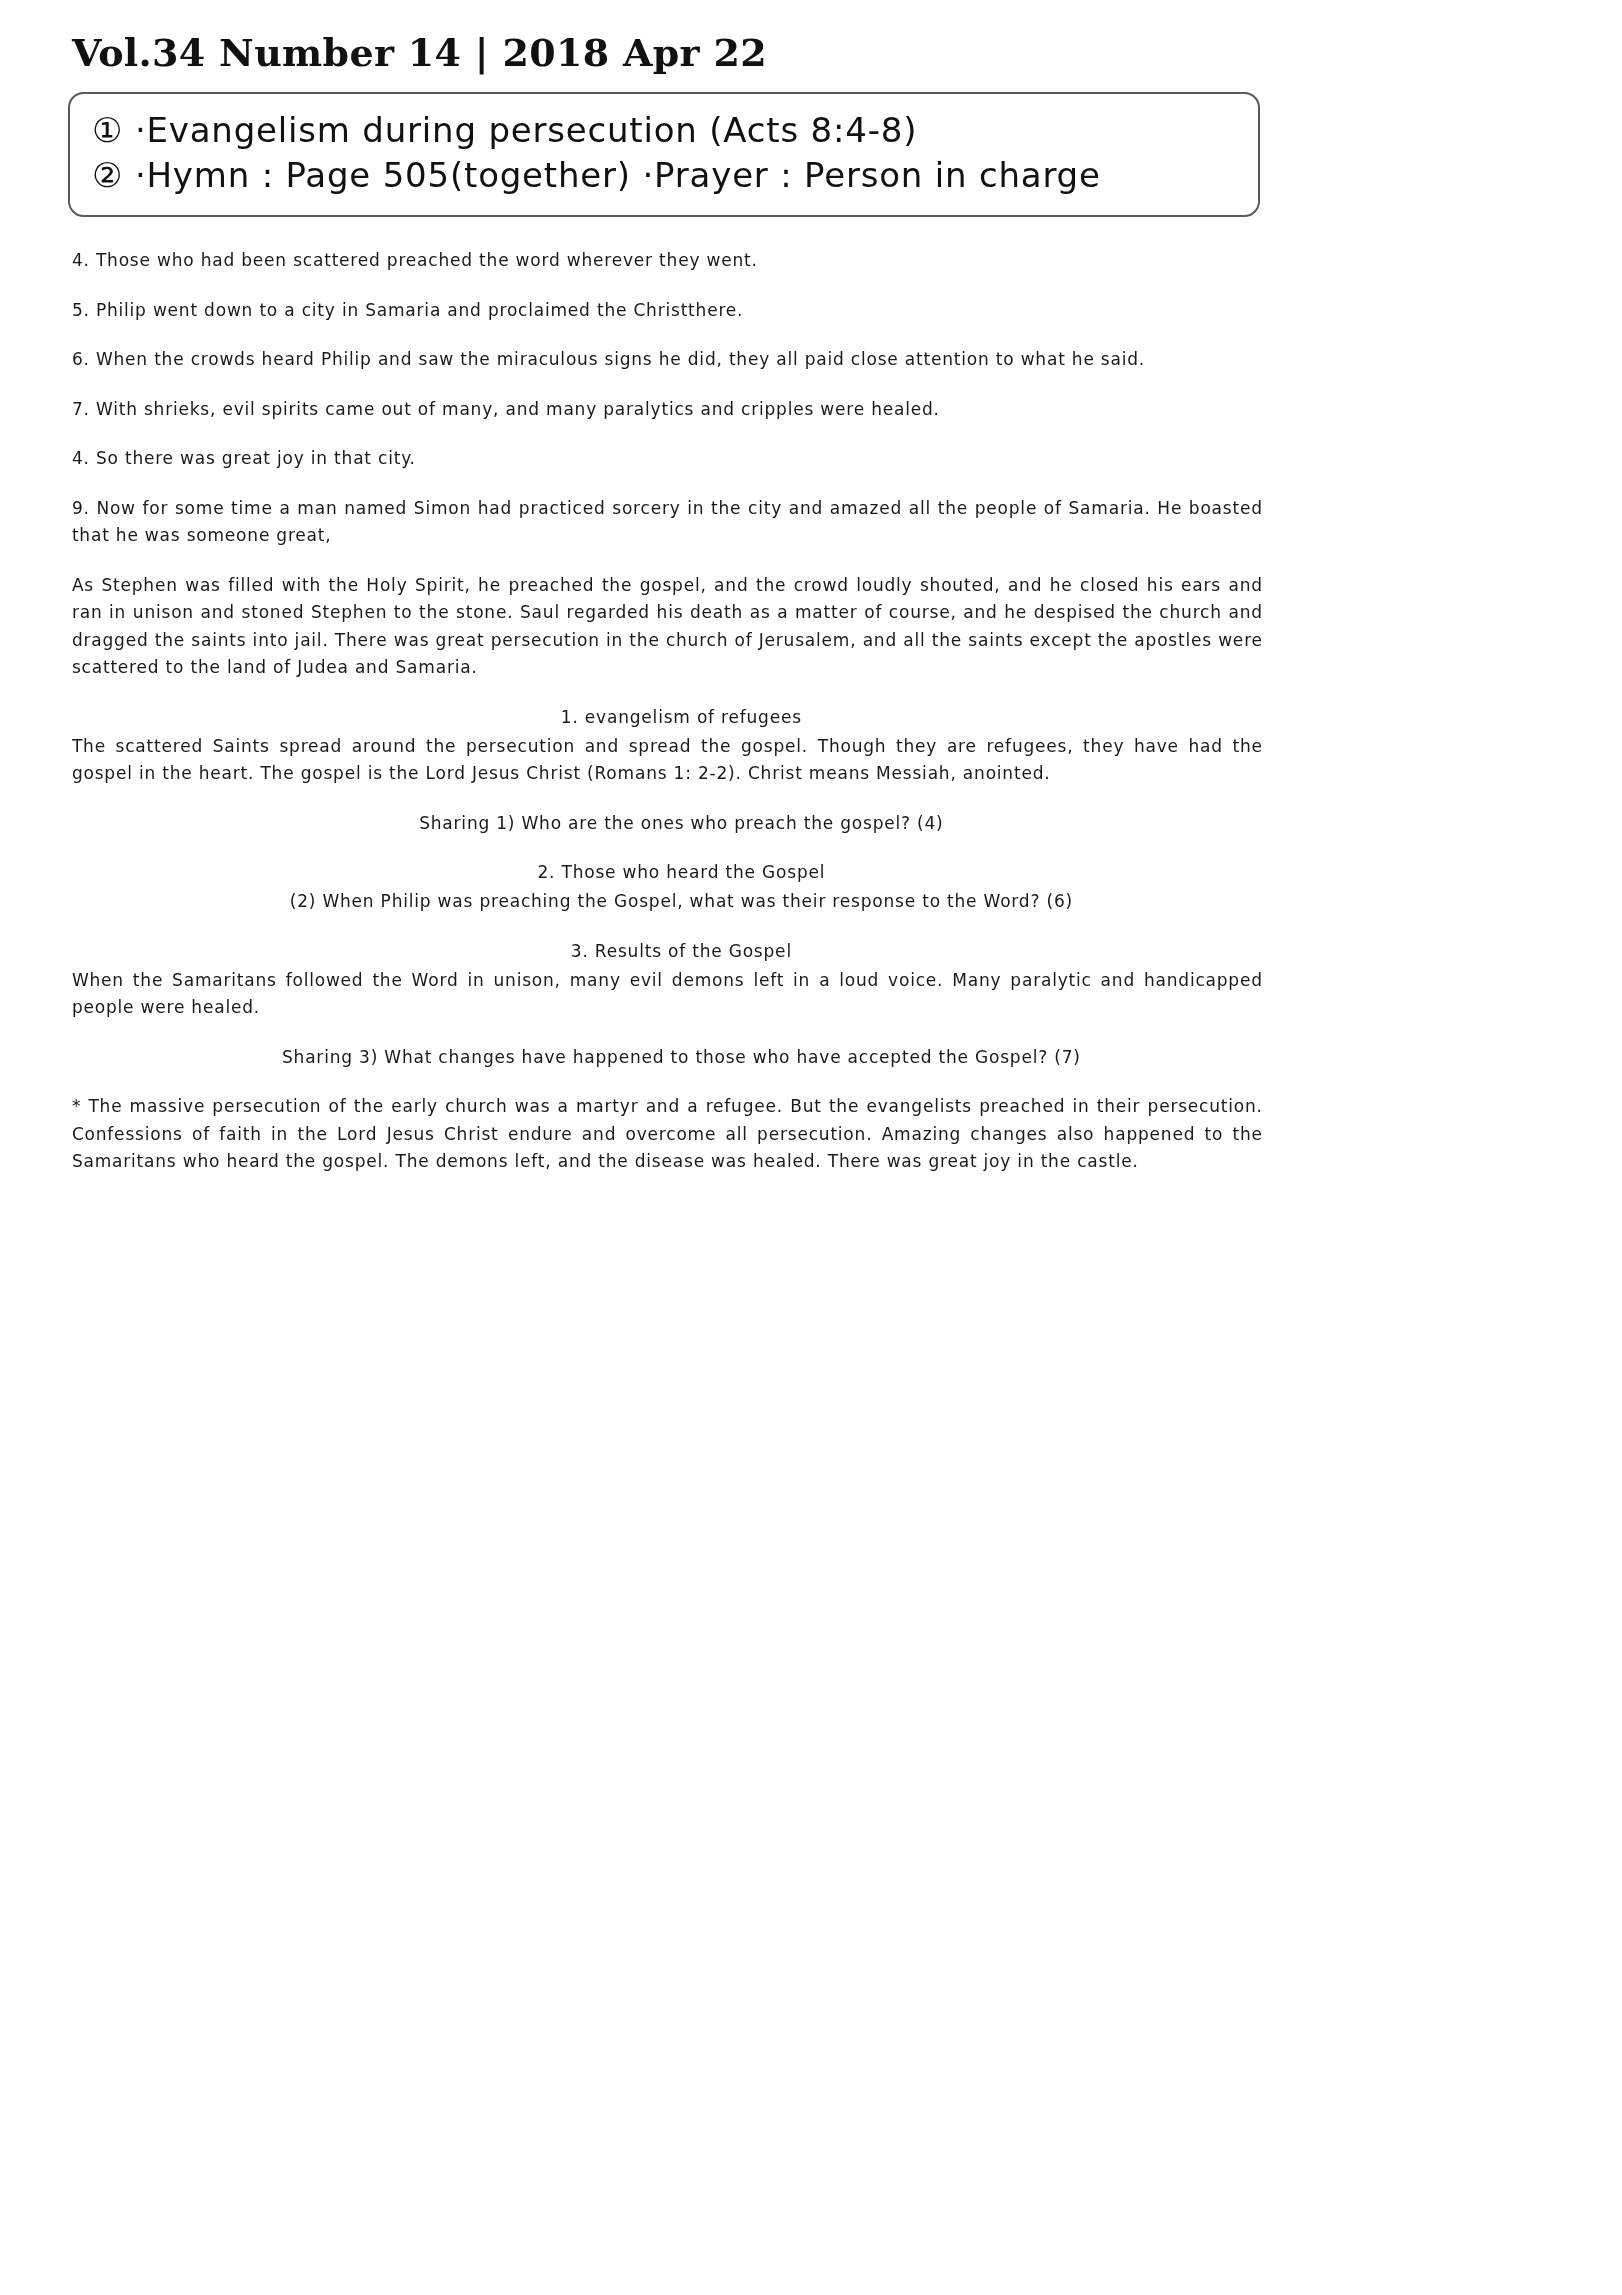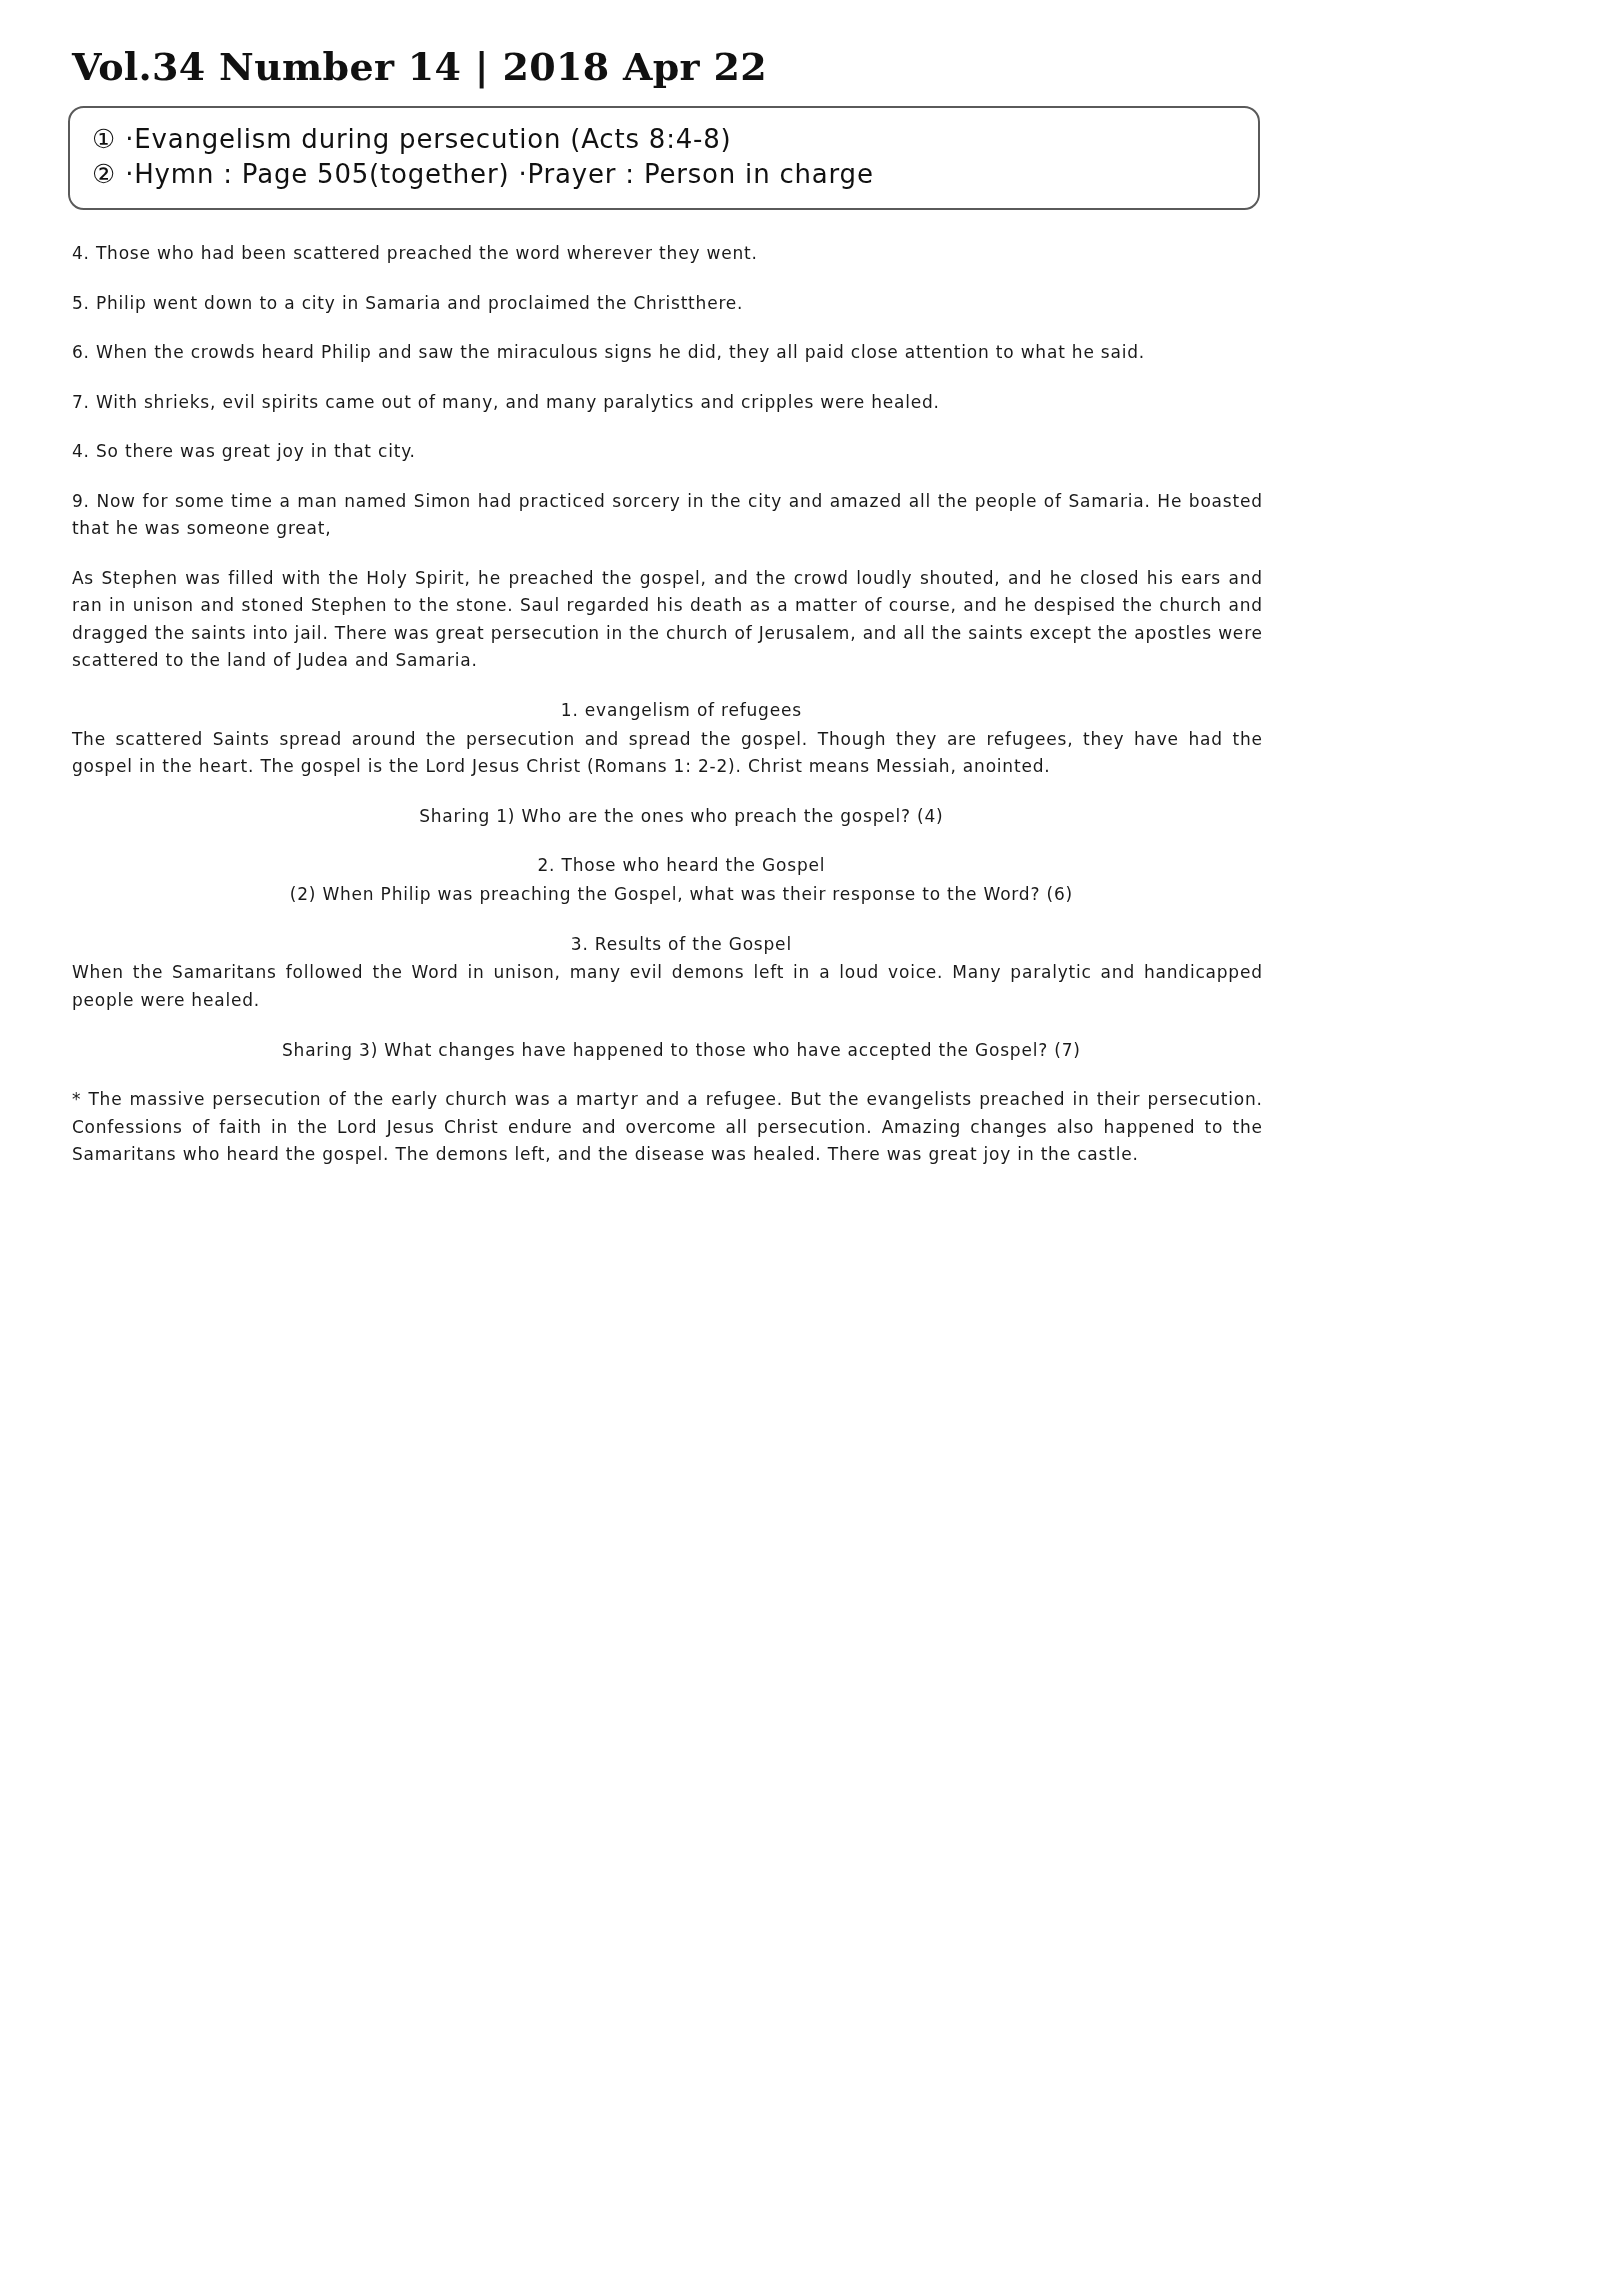--- a/index.html
+++ b/index.html
@@ -12,38 +12,38 @@
     height: 2295px;
     font-family: "DejaVu Sans", sans-serif;
     color: #1a1a1a;
     -webkit-font-smoothing: antialiased;
   }
   .page {
     position: relative;
     width: 1340px;
     height: 2295px;
     box-sizing: border-box;
-    padding: 44px 68px 0 68px;
+    padding: 30px 68px 0 68px;
   }
   .masthead {
     font-family: "DejaVu Serif", serif;
     font-size: 38px;
     letter-spacing: 0.3px;
     color: #111111;
     margin: 0 0 17px 3.9px;
     white-space: nowrap;
   }
   .orderbox {
     border: 2px solid #5a5a5a;
     border-radius: 15.7px;
     padding: 14.4px 22px 17px 22px;
     margin: 0 11.8px 30px 0;
   }
   .orderline {
-    font-size: 26px;
+    font-size: 34px;
     letter-spacing: 0.8px;
     line-height: 1.32;
     white-space: nowrap;
     color: #111111;
   }
   .body {
     padding: 0 9.2px 0 3.9px;
   }
   p {
     margin: 0 0 22px 0;

